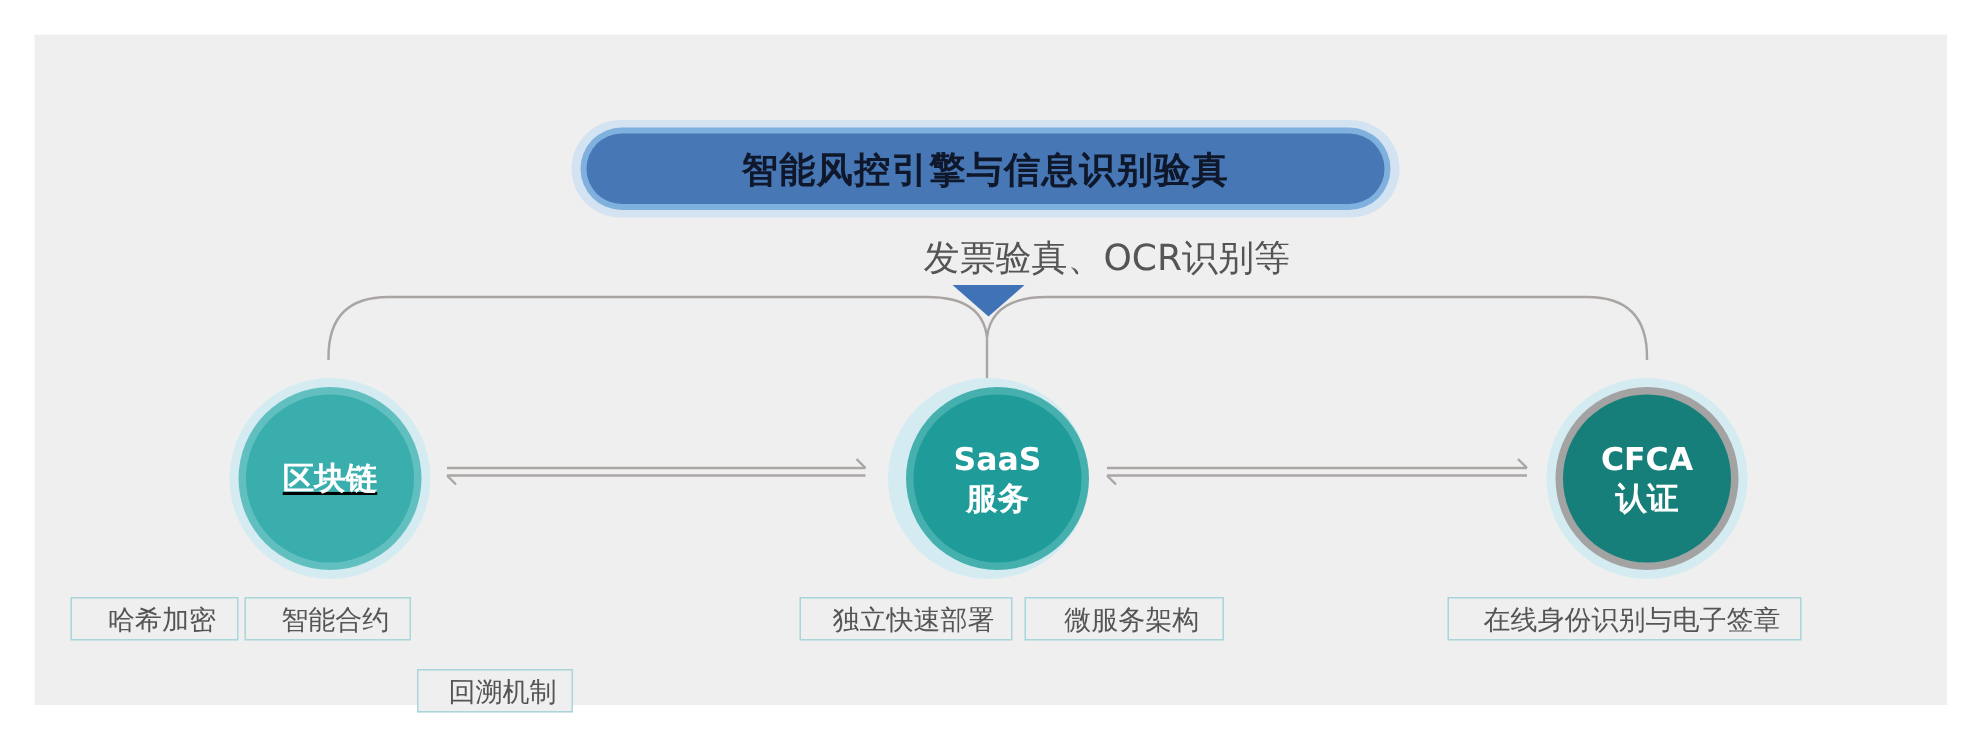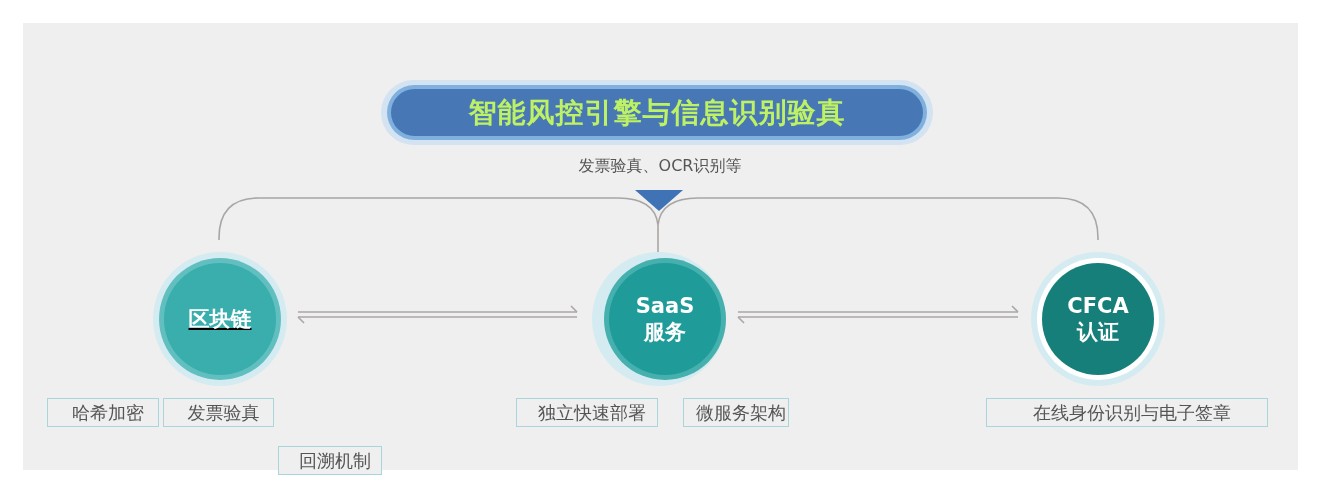--- a/index.html
+++ b/index.html
@@ -5,24 +5,24 @@
     html, body { margin: 0; padding: 0; background: #ffffff; }
     body { width: 1320px; height: 494px; position: relative; overflow: hidden;
            font-family: "DejaVu Sans", "Liberation Sans", sans-serif; }
     .panel { position: absolute; left: 23px; top: 23px; width: 1275px; height: 447px; background: #efefef; }
     .lines { position: absolute; left: 0; top: 0; width: 1320px; height: 494px; }
     .title-pill-halo { position: absolute; left: 381px; top: 80px; width: 552px; height: 65px; border-radius: 33px;
       background: #d3e3f1; }
     .title-pill-ring { position: absolute; left: 387px; top: 85px; width: 540px; height: 55px; border-radius: 28px;
       background: #7fb0de; }
     .title-pill { position: absolute; left: 391px; top: 89px; width: 532px; height: 47px; border-radius: 24px;
-      background: #4777b5; color: #bef264; font-weight: bold; font-size: 28px; letter-spacing: 1px;
+      background: #4777b5; color: #0f172a; font-weight: bold; font-size: 24px; letter-spacing: 1px;
       display: flex; align-items: center; justify-content: center; }
-    .subtitle { position: absolute; left: 460px; top: 156px; width: 400px; text-align: center; color: #555;
-      font-size: 16px; }
+    .subtitle { position: absolute; left: 460px; top: 156px; width: 400px; text-align: right; color: #555;
+      font-size: 24px; }
     .node { position: absolute; border-radius: 50%; display: flex; align-items: center; justify-content: center; }
     .halo { background: #d4ecf1; }
     .ring { border-radius: 50%; display: flex; align-items: center; justify-content: center; }
     .core { border-radius: 50%; display: flex; align-items: center; justify-content: center; flex-direction: column;
       color: #fff; font-weight: bold; font-size: 21px; line-height: 26px; text-align: center; }
     .tag { position: absolute; top: 398px; height: 29px; border: 1px solid #a8d6db; box-sizing: border-box;
       color: #555; font-size: 18px; display: flex; align-items: center; justify-content: center; background: #efefef; padding-left: 10px; }
   </style>
 </head>
 <body>
@@ -66,28 +66,28 @@
 <div class="node halo" style="left:592px; top:252px; width:134px; height:134px;justify-content:flex-end;">
   <div class="ring" style="width:122px; height:122px; background:#45b0ae;">
     <div class="core" style="width:112px; height:112px; background:#1f9b9a;">
       <span>SaaS</span>
       <span>服务</span>
     </div>
   </div>
 </div>
 
 <div class="node halo" style="left:1031px; top:252px; width:134px; height:134px;">
-  <div class="ring" style="width:122px; height:122px; background:#ffffff;justify-content:center;">
+  <div class="ring" style="width:122px; height:122px; background:#a3a3a3;justify-content:center;">
     <div class="core" style="width:112px; height:112px; background:#177f79;">
       <span>CFCA</span>
       <span>认证</span>
     </div>
   </div>
 </div>
 
 <div class="tag" style="left:47px; width:112px;">哈希加密</div>
-<div class="tag" style="left:163px; width:111px;">发票验真</div>
+<div class="tag" style="left:163px; width:111px;">智能合约</div>
 <div class="tag" style="left:278px; width:104px;margin-top:48px;">回溯机制</div>
 
-<div class="tag" style="left:516px; width:142px;">独立快速部署</div>
-<div class="tag" style="left:683px; width:106px;">微服务架构</div>
+<div class="tag" style="left:533px; width:142px;">独立快速部署</div>
+<div class="tag" style="left:683px; width:133px;">微服务架构</div>
 
-<div class="tag" style="left:965px; width:282px;margin-left:21px;">在线身份识别与电子签章</div>
+<div class="tag" style="left:965px; width:236px;">在线身份识别与电子签章</div>
 
 </body></html>

